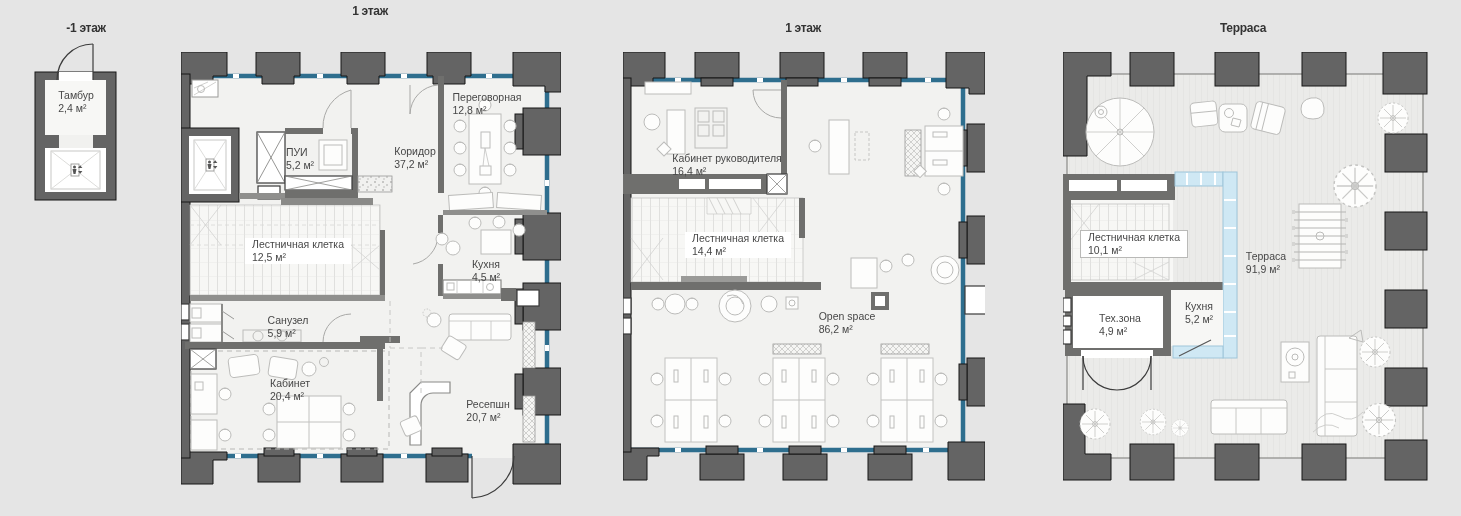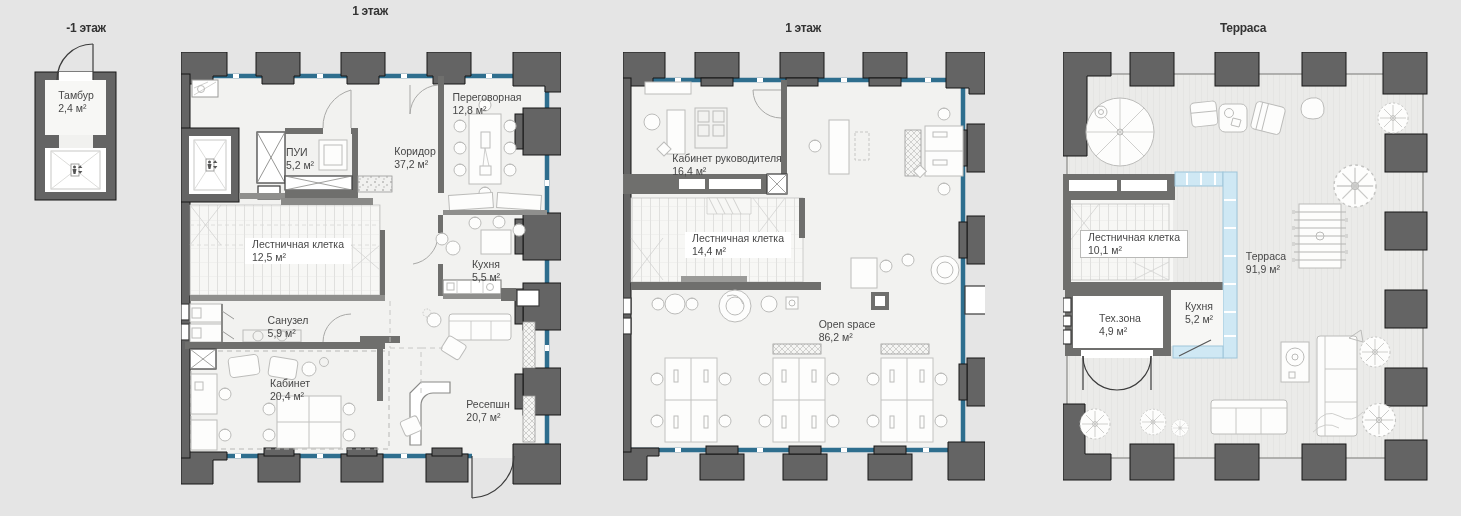--- a/index.html
+++ b/index.html
@@ -569,21 +569,21 @@
   <div class="room-label" style="left:300px;top:146px">
     <div>ПУИ</div>
       <div class="area">5,2 м²</div>
   </div>
   <div class="room-label boxed" style="left:298px;top:238px">
     <div>Лестничная клетка</div>
       <div class="area">12,5 м²</div>
   </div>
   <div class="room-label" style="left:486px;top:258px">
     <div>Кухня</div>
-      <div class="area">5,5 м²</div>
+      <div class="area">4,5 м²</div>
   </div>
   <div class="room-label" style="left:288px;top:314px">
     <div>Санузел</div>
       <div class="area">5,9 м²</div>
   </div>
   <div class="room-label" style="left:290px;top:377px">
     <div>Кабинет</div>
       <div class="area">20,4 м²</div>
   </div>
   <div class="room-label" style="left:488px;top:398px">
@@ -592,21 +592,21 @@
   </div>
 
   <div class="room-label" style="left:727px;top:152px">
     <div>Кабинет руководителя</div>
       <div class="area">16,4 м²</div>
   </div>
   <div class="room-label boxed" style="left:738px;top:232px">
     <div>Лестничная клетка</div>
       <div class="area">14,4 м²</div>
   </div>
-  <div class="room-label" style="left:847px;top:318px">
+  <div class="room-label" style="left:847px;top:310px">
     <div>Open space</div>
       <div class="area">86,2 м²</div>
   </div>
 
   <div class="room-label boxed bordered" style="left:1134px;top:230px">
     <div>Лестничная клетка</div>
       <div class="area">10,1 м²</div>
   </div>
   <div class="room-label" style="left:1266px;top:250px">
     <div>Терраса</div>

